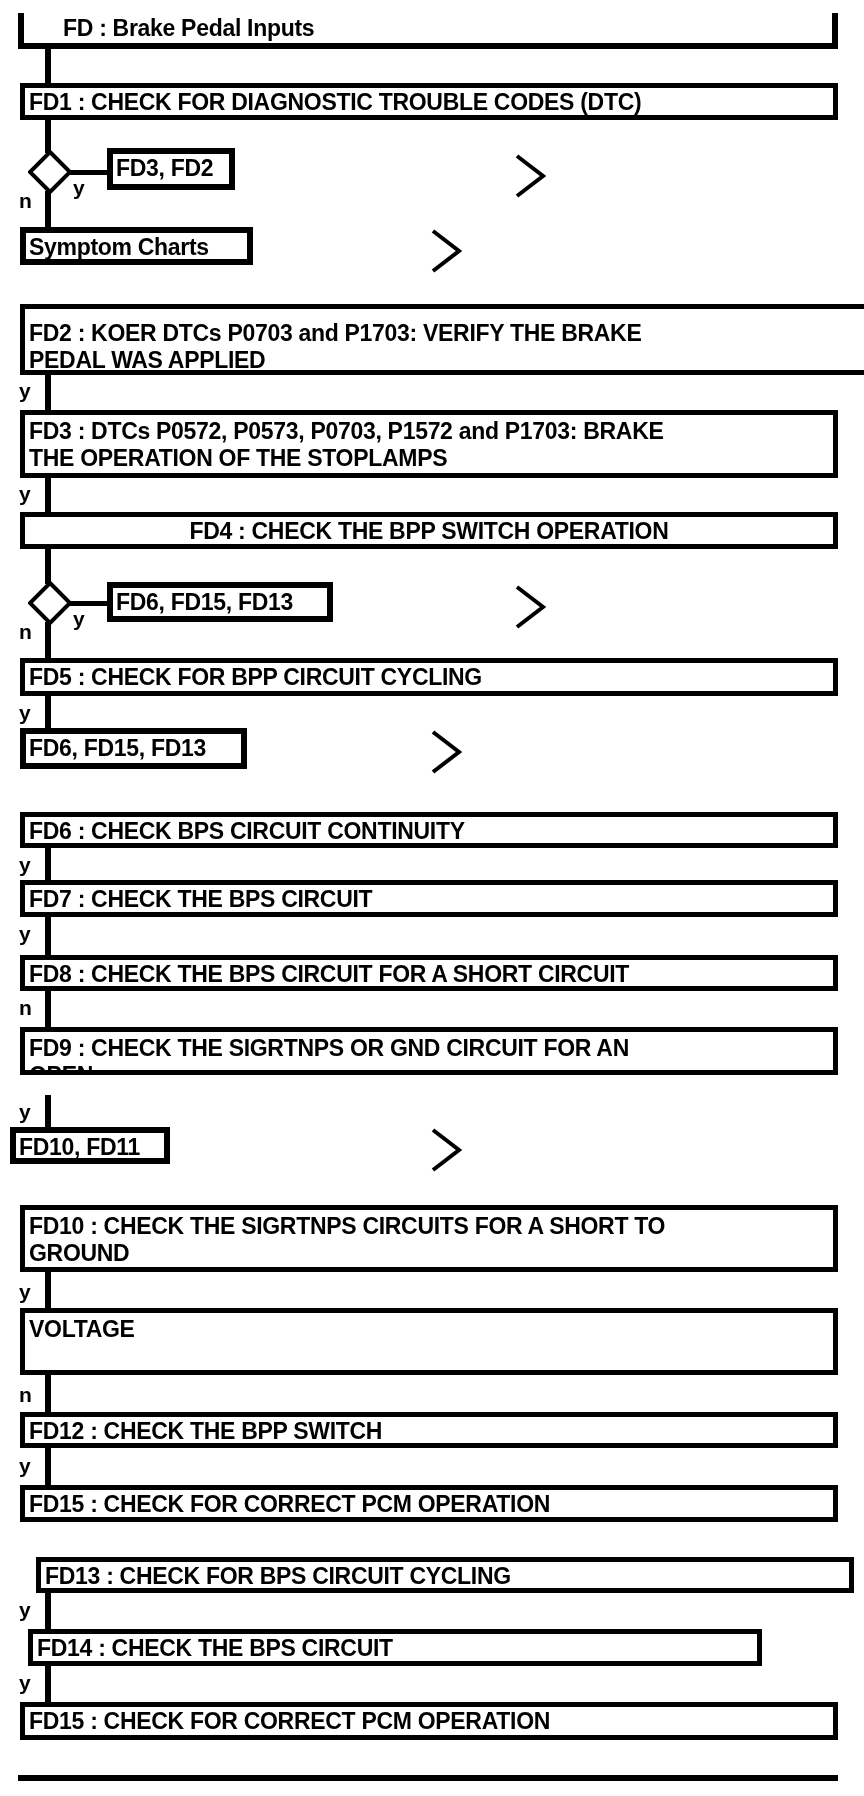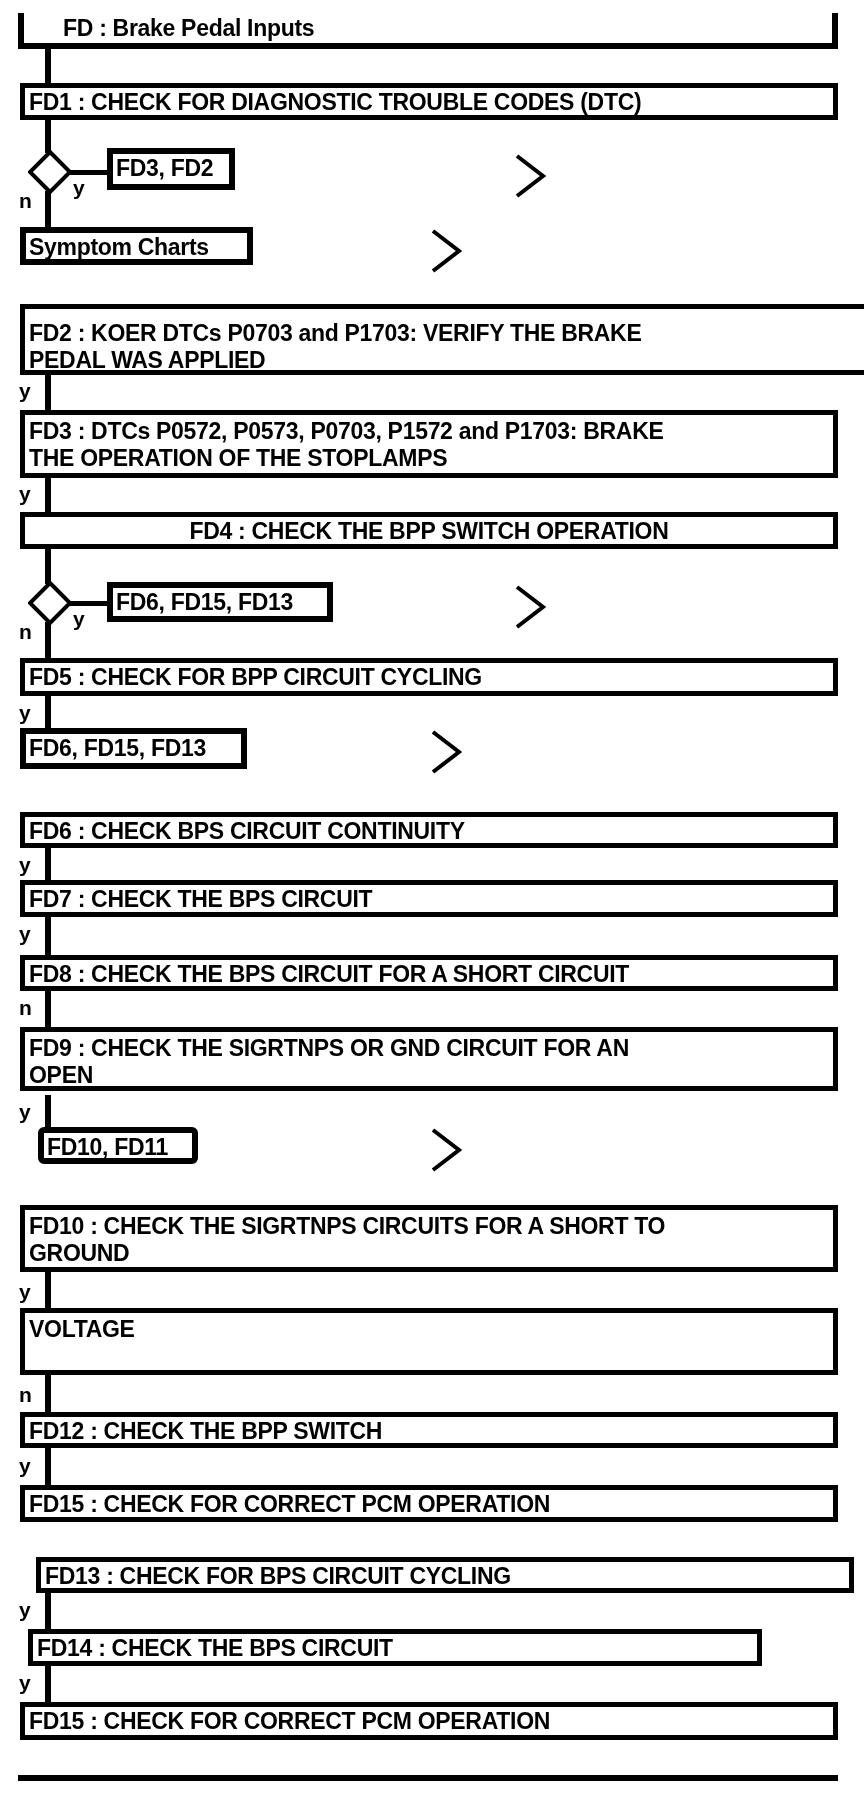--- a/index.html
+++ b/index.html
@@ -126,28 +126,28 @@
   </div>
   <div class="lbl" style="left:19px;top:923px;">y</div>
   <div class="vline" style="left:45px;top:917px;height:38px;"></div>
 
   <div class="box" style="left:20px;top:955px;width:818px;height:36px;">
     <span class="ln">FD8 : CHECK THE BPS CIRCUIT FOR A SHORT CIRCUIT</span>
   </div>
   <div class="lbl" style="left:19px;top:997px;">n</div>
   <div class="vline" style="left:45px;top:991px;height:36px;"></div>
 
-  <div class="box" style="left:20px;top:1027px;width:818px;height:64px;padding-top:3px;">
+  <div class="box" style="left:20px;top:1027px;width:818px;height:48px;padding-top:3px;">
     <span class="ln">FD9 : CHECK THE SIGRTNPS OR GND CIRCUIT FOR AN</span>
     <span class="ln">OPEN</span>
   </div>
   <div class="lbl" style="left:19px;top:1101px;">y</div>
   <div class="vline" style="left:45px;top:1095px;height:32px;"></div>
 
-  <div class="refbox" style="left:38px;top:1127px;width:160px;height:37px;border-radius:6px;">
+  <div class="refbox" style="left:10px;top:1127px;width:160px;height:37px;">
     <span>FD10, FD11</span>
   </div>
   <svg class="chev" style="left:429px;top:1126px;" width="36" height="48" viewBox="0 0 36 48">
     <polyline points="4,4 30,24 4,44" fill="none" stroke="#000000" stroke-width="4"></polyline>
   </svg>
 
   <div class="box" style="left:20px;top:1205px;width:818px;height:67px;padding-top:3px;">
     <span class="ln">FD10 : CHECK THE SIGRTNPS CIRCUITS FOR A SHORT TO</span>
     <span class="ln">GROUND</span>
   </div>

